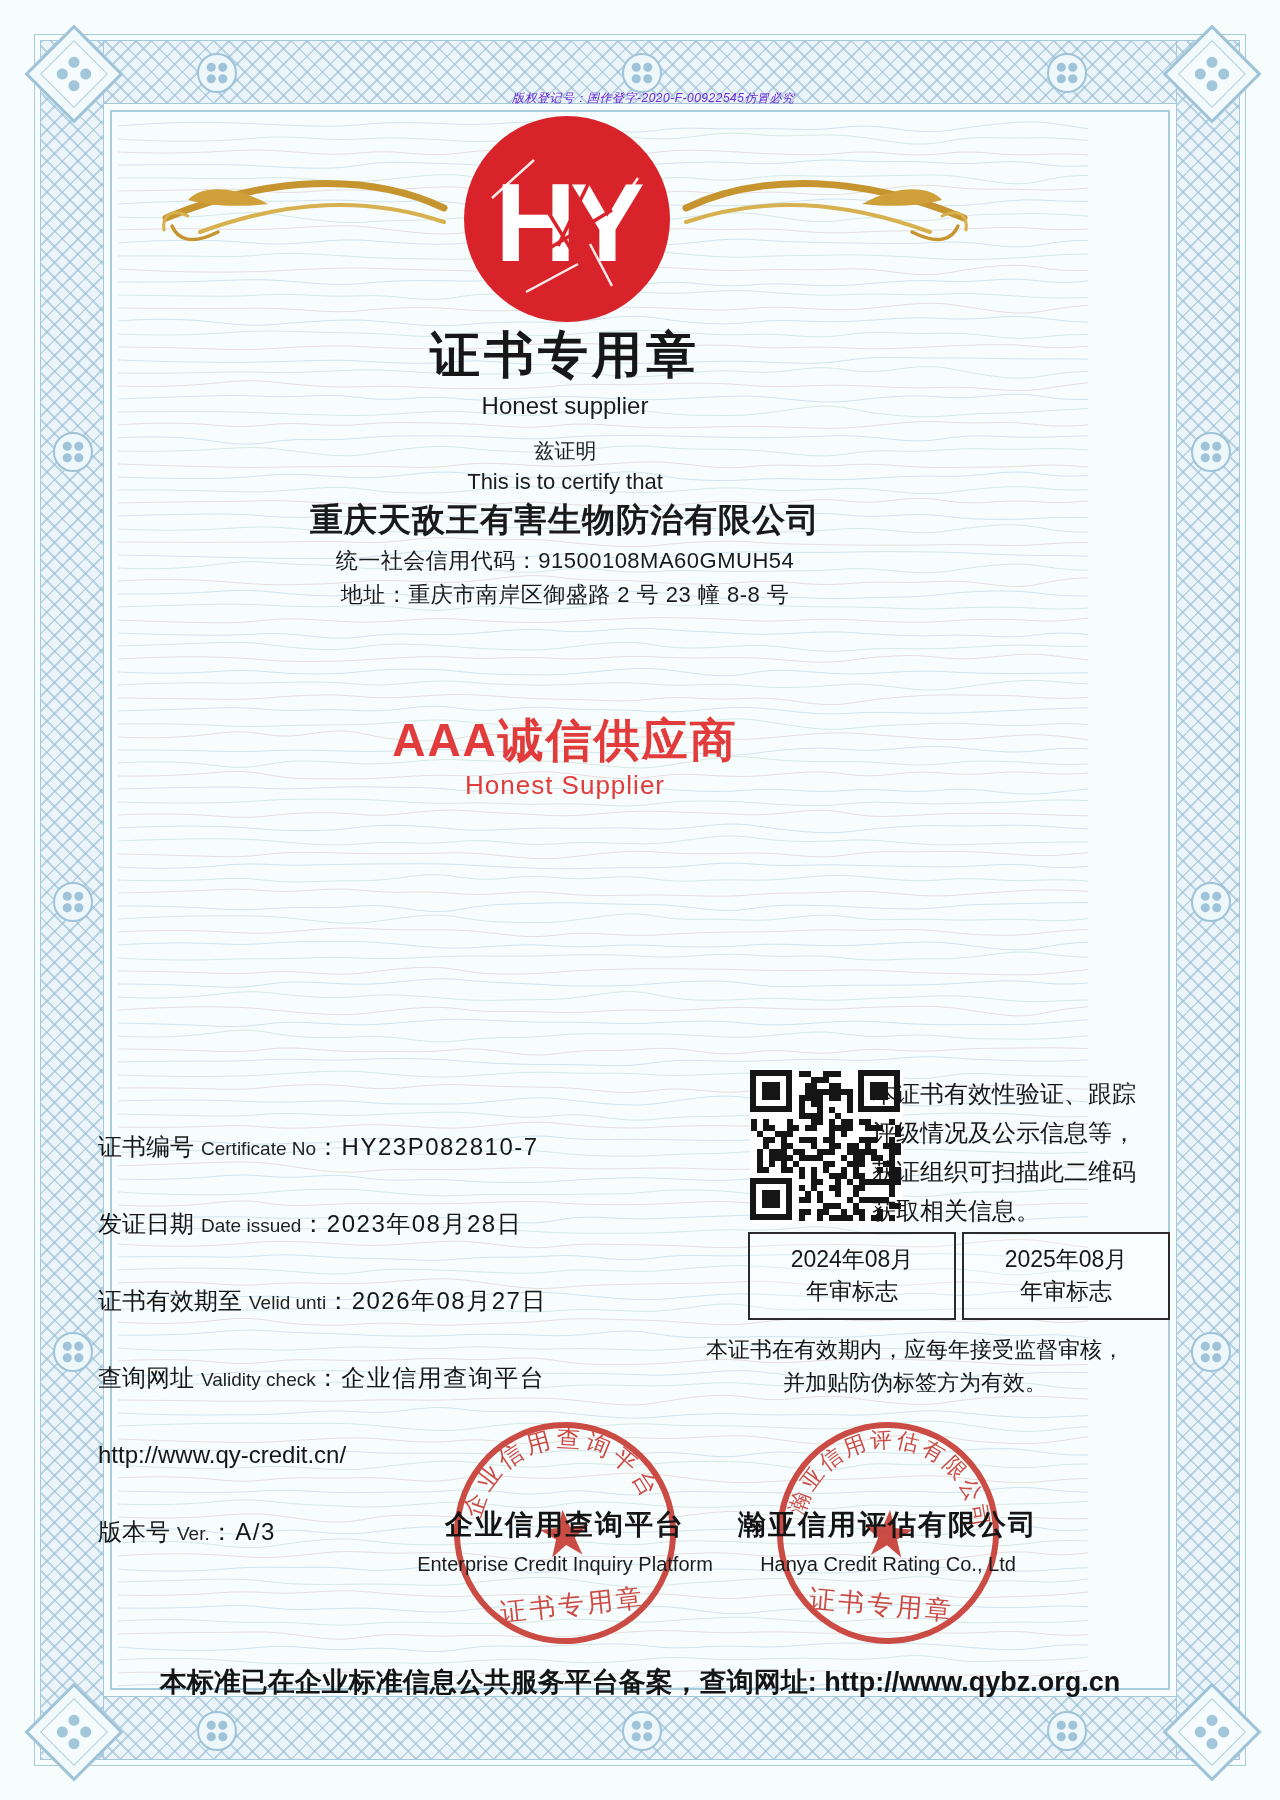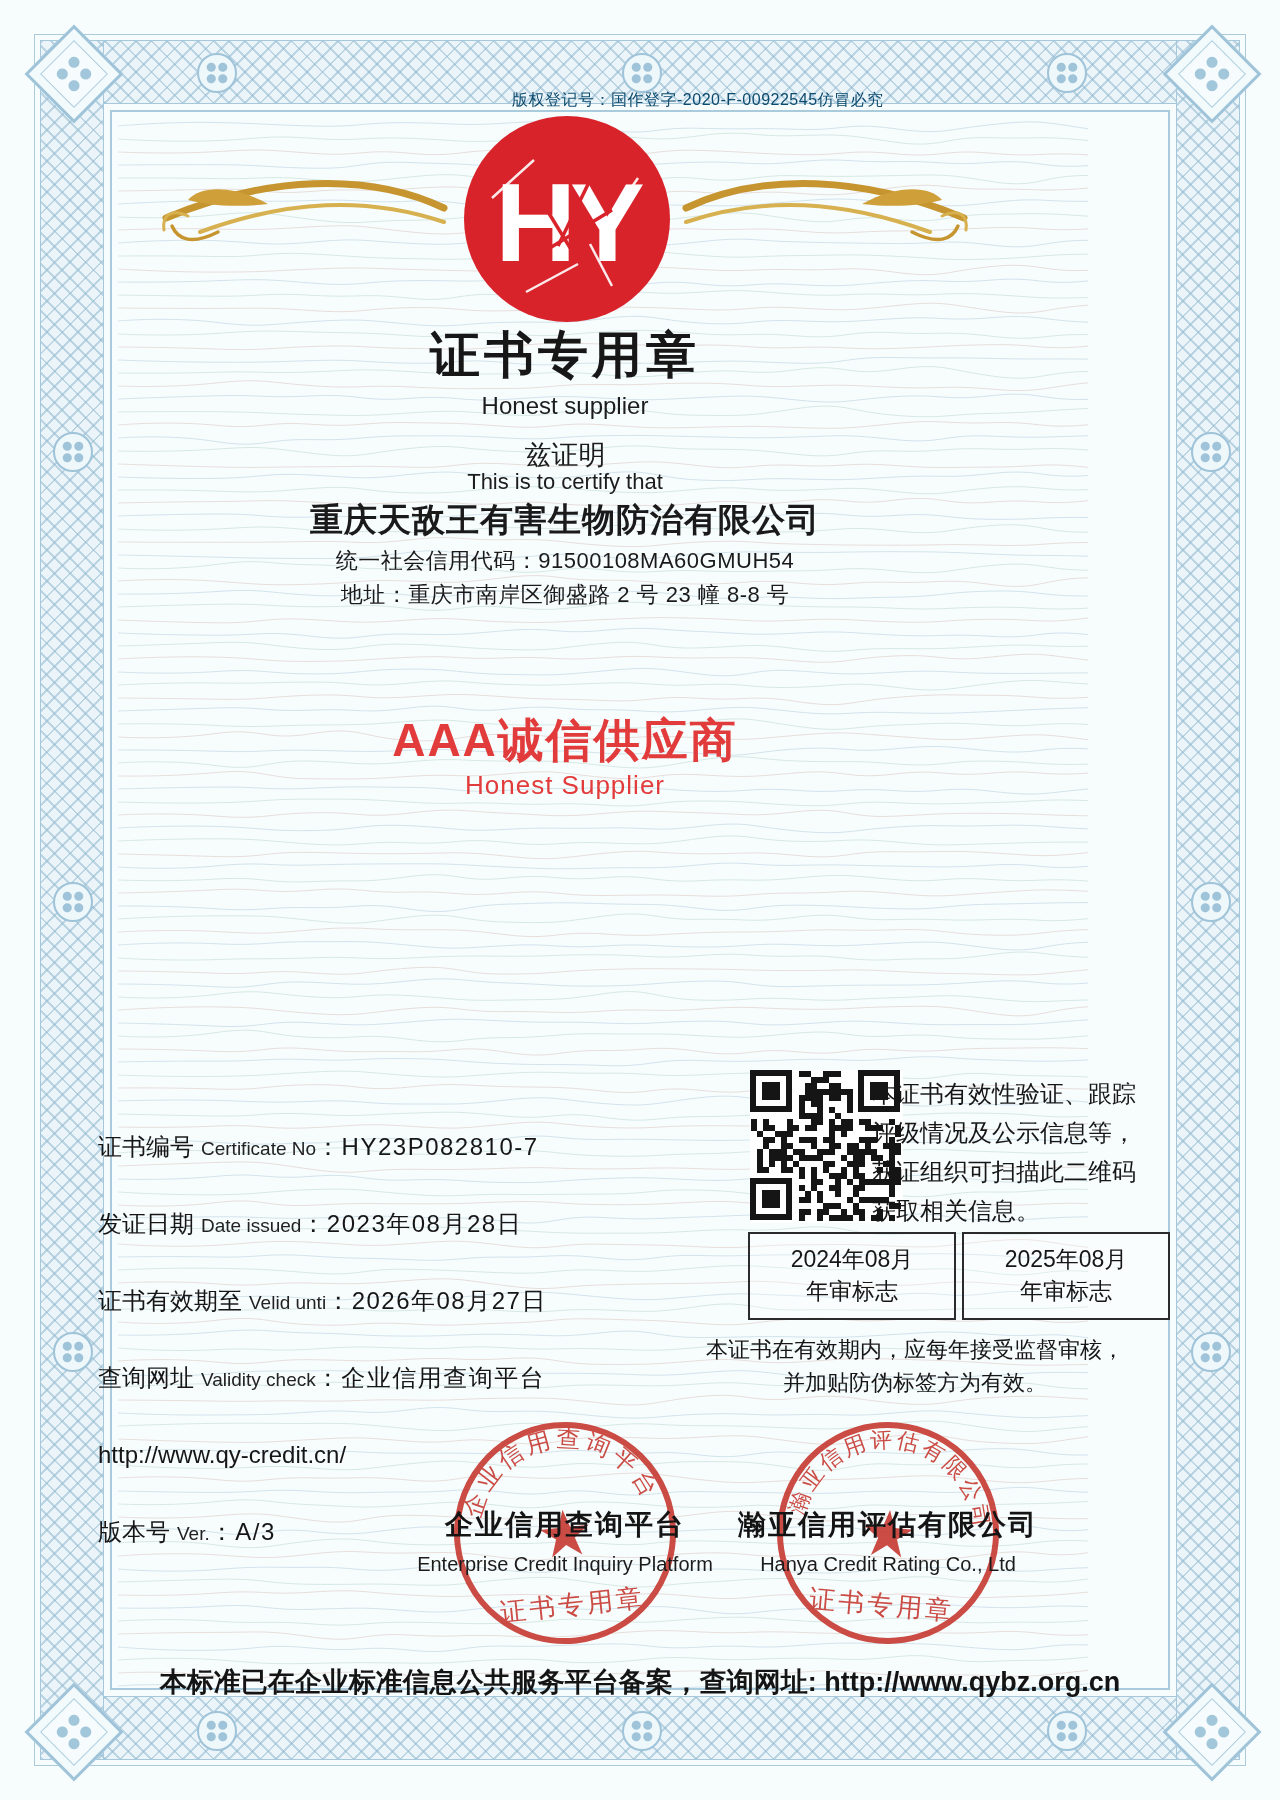--- a/index.html
+++ b/index.html
@@ -35,28 +35,28 @@
       radial-gradient(circle at 34% 34%, #9fc3d8 0 4px, transparent 5px),
       radial-gradient(circle at 66% 34%, #9fc3d8 0 4px, transparent 5px),
       radial-gradient(circle at 34% 66%, #9fc3d8 0 4px, transparent 5px),
       radial-gradient(circle at 66% 66%, #9fc3d8 0 4px, transparent 5px),
       #eef7fa;}
   
   #waves{position:absolute;left:0;top:0;z-index:0;}
   
   .abs{position:absolute;z-index:2;}
   .centered{left:0;width:1130px;text-align:center;}
-  .copyright{left:512px;top:90px;font-size:16px;color:#0c4a6e;letter-spacing:.5px;}
+  .copyright{left:512px;top:90px;font-size:12px;color:#6d28d9;letter-spacing:.5px;font-style:italic;}
   .logo-wrap{left:462px;top:114px;width:210px;height:210px;}
   .flourish{top:170px;width:300px;height:100px;}
   .flourish-left{left:148px;}
   .flourish-right{left:682px;transform:scaleX(-1);}
   .title-cn{top:322px;font-size:50px;font-weight:600;letter-spacing:4px;color:#171717;}
   .title-en{top:392px;font-size:24px;color:#1c1c1c;}
-  .intro-cn{top:437px;font-size:27px;color:#1c1c1c;}
+  .intro-cn{top:437px;font-size:21px;color:#1c1c1c;}
   .intro-en{top:469px;font-size:22px;color:#1c1c1c;}
   .company{top:498px;font-size:33px;font-weight:bold;letter-spacing:1px;}
   .code-line{top:546px;font-size:22px;letter-spacing:.5px;}
   .addr-line{top:580px;font-size:22px;letter-spacing:.5px;}
   .award-cn{top:710px;font-size:46px;font-weight:bold;letter-spacing:2px;}
   .award-en{top:770px;font-size:26px;letter-spacing:1px;}
   
   .details{left:98px;top:1086px;width:560px;}
   .detail-row{height:33px;line-height:33px;white-space:nowrap;margin-top:44px;}
   .dl-cn{font-size:24px;color:#161616;}

